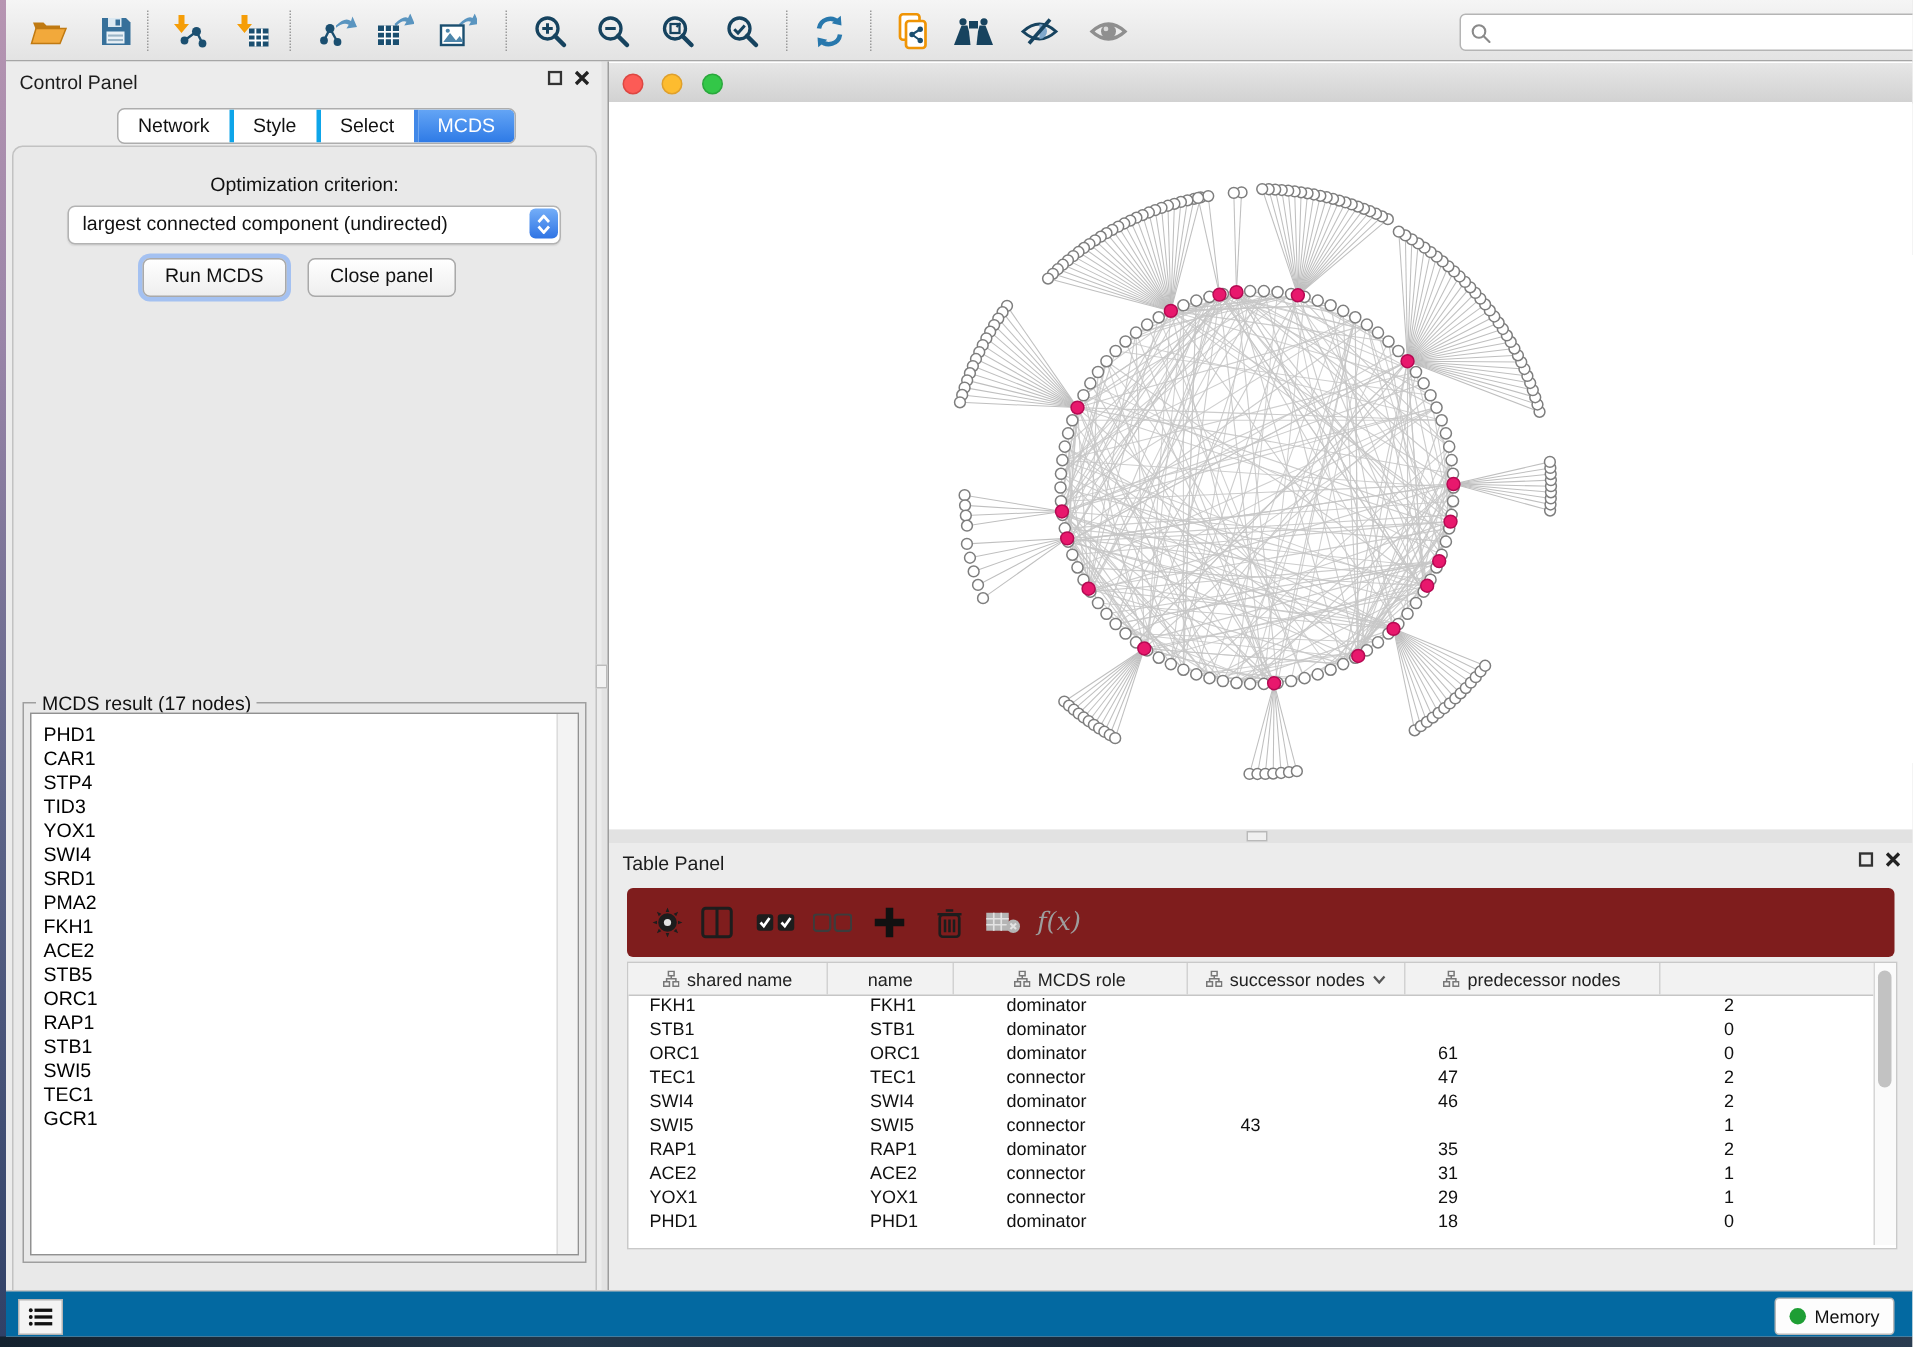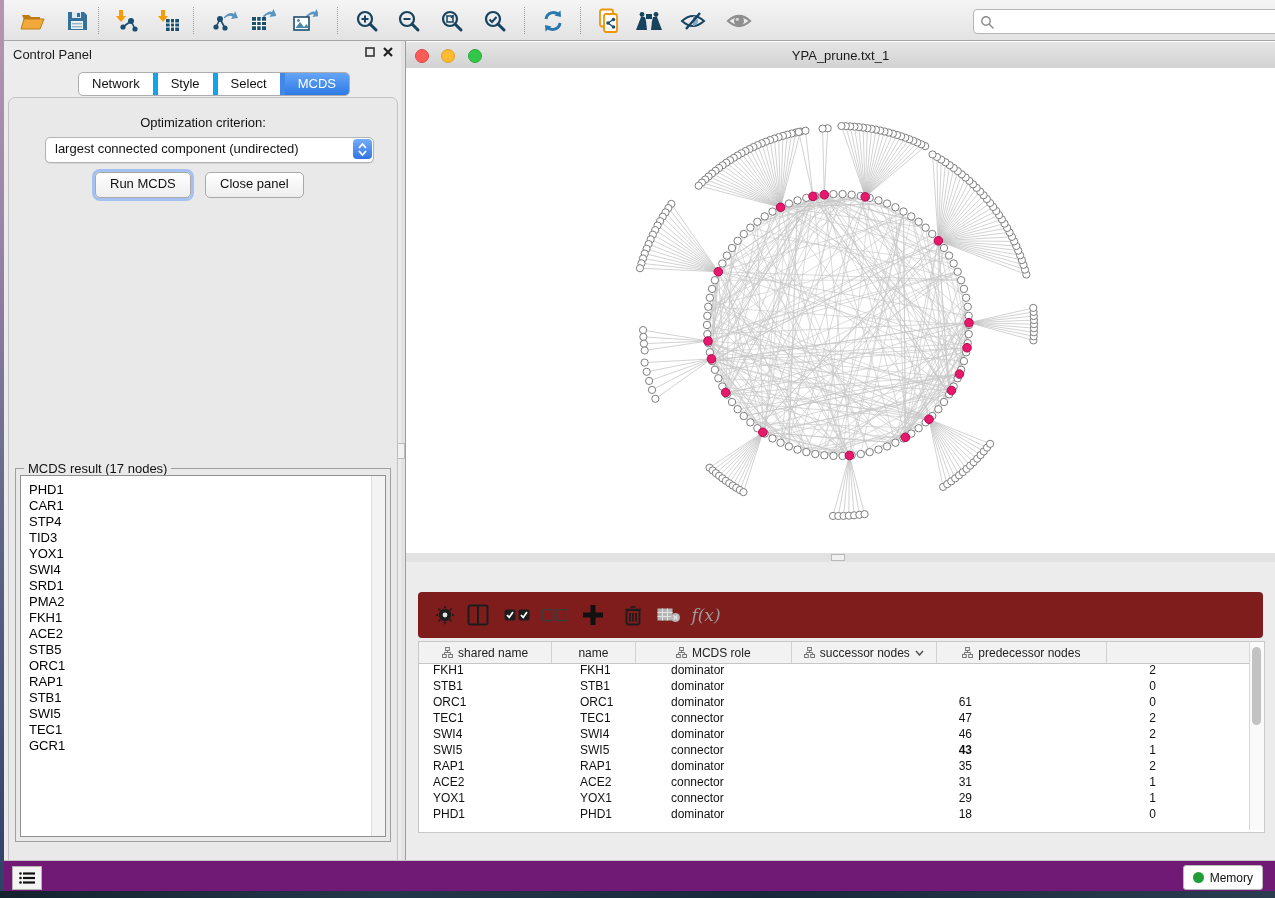--- a/index.html
+++ b/index.html
@@ -22,21 +22,21 @@
   #search-box{position:absolute;left:969px;top:9px;width:292px;height:23px;background:#fff;
     border:1px solid #b5b5b5;border-radius:4px;display:flex;align-items:center;padding:0 6px;}
   #search-box input{border:none;outline:none;flex:1;font-size:12px;font-family:"Liberation Sans",sans-serif;background:transparent;}
 
   
   #control-panel{left:4px;top:41px;width:397px;height:819px;background:#ececec;}
   .panel-header{position:absolute;left:0;top:0;width:100%;height:26px;}
   .panel-title{position:absolute;left:9px;top:6px;font-size:13px;color:#1c1c1c;}
   .hdr-icons{position:absolute;right:8px;top:6px;display:flex;gap:8px;align-items:center;}
   .seg{display:flex;border:1px solid #adadad;border-radius:5px;background:#fff;overflow:hidden;height:22px;}
-  .seg .tab{padding:0 13px;font-size:13px;line-height:21px;color:#111;border-left:5px solid #0ea5e9;white-space:nowrap;}
+  .seg .tab{padding:0 13px;font-size:13px;line-height:21px;color:#111;border-left:3px solid #0ea5e9;white-space:nowrap;}
   .seg .tab:first-child{border-left:none;}
   .seg .tab.active{background:linear-gradient(#64a5f5,#2e7ae6);color:#fff;border-left-color:#4188e8;}
   #cp-tabs{position:absolute;left:74px;top:31px;}
   #cp-body{position:absolute;left:4px;top:56px;width:388px;height:791px;background:#e9e9e9;
     border:1px solid #c2c2c2;border-radius:7px;}
   #opt-label{position:absolute;left:0;top:17px;width:100%;text-align:center;font-size:13px;color:#111;}
   #criterion{position:absolute;left:36px;top:39px;width:318px;height:24px;background:#fff;
     border:1px solid #b3b3b3;border-radius:5px;font-size:13px;line-height:22px;padding-left:9px;color:#111;
     box-shadow:0 1px 1px rgba(0,0,0,.08);}
   #criterion .stepper{position:absolute;right:1px;top:1px;width:19px;height:20px;border-radius:4px;
@@ -75,21 +75,21 @@
   #nt-header{position:absolute;left:0;top:0;height:21px;width:830px;background:#f2f2f2;border-bottom:1px solid #c6c6c6;display:flex;}
   .nt-h{height:21px;border-right:1px solid #d2d2d2;display:flex;align-items:center;justify-content:center;gap:5px;font-size:12px;color:#222;}
   #nt-rows{position:absolute;left:0;top:21px;width:830px;}
   .nt-row{height:16px;display:flex;font-size:12px;color:#111;}
   .nt-c{white-space:nowrap;overflow:hidden;}
   #nt-scroll{position:absolute;right:0;top:0;width:14px;height:188px;background:#fafafa;border-left:1px solid #d6d6d6;}
   #nt-thumb{position:absolute;left:2px;top:5px;width:9px;height:78px;background:#c2c2c2;border-radius:5px;}
   #tp-tabs{position:absolute;left:50%;transform:translateX(-50%);top:270px;}
 
   
-  #status-bar{left:4px;top:860px;width:1271px;height:31px;background:#701a75;border-top:1px solid #c4c4c4;}
+  #status-bar{left:4px;top:860px;width:1271px;height:31px;background:#0369a1;border-top:1px solid #c4c4c4;}
   #list-btn{position:absolute;left:8px;top:5px;width:28px;height:22px;background:#f4f4f4;border:1px solid #b4b4b4;
     display:flex;align-items:center;justify-content:center;}
   #memory-btn{position:absolute;right:12px;top:4px;height:23px;background:#fdfdfd;border:1px solid #b9b9b9;border-radius:3px;
     display:flex;align-items:center;gap:6px;padding:0 9px;font-size:12px;color:#111;}
   #memory-dot{width:11px;height:11px;border-radius:50%;}
 </style>
 </head>
 <body>
 
 <div id="left-strip" class="abs"></div>
@@ -300,21 +300,20 @@
 <div id="v-divider" class="abs"></div>
 <div id="v-grip" class="abs"></div>
 
 <div id="net-window" class="abs">
   <div id="net-titlebar">
     <span id="traffic">
       <span class="tl" style="background:#fc5b56;border:1px solid #dd4742"></span>
       <span class="tl" style="background:#fdbc2f;border:1px solid #dfa02c"></span>
       <span class="tl" style="background:#33c748;border:1px solid #2aa83c"></span>
     </span>
-    <span id="net-title">YPA_prune.txt_1</span>
   </div>
   <div id="net-canvas"><svg width="869" height="485">
         <line x1="312.3255450488193" y1="203.71749975707013" x2="562.680890584037" y2="247.86190193951958" stroke="#c7c7c7" stroke-width="0.75" opacity="0.9"></line>
         <line x1="312.3255450488193" y1="203.71749975707013" x2="555.099733322954" y2="212.1953612243374" stroke="#c7c7c7" stroke-width="0.75" opacity="0.9"></line>
         <line x1="312.3255450488193" y1="203.71749975707013" x2="560.1373356961285" y2="284.23643149712655" stroke="#c7c7c7" stroke-width="0.75" opacity="0.9"></line>
         <line x1="312.3255450488193" y1="203.71749975707013" x2="382.92653626251547" y2="378.46108494824915" stroke="#c7c7c7" stroke-width="0.75" opacity="0.9"></line>
         <line x1="312.3255450488193" y1="203.71749975707013" x2="301.319109415963" y2="266.13809806048033" stroke="#c7c7c7" stroke-width="0.75" opacity="0.9"></line>
         <line x1="312.3255450488193" y1="203.71749975707013" x2="326.0187737368819" y2="180.00013194968602" stroke="#c7c7c7" stroke-width="0.75" opacity="0.9"></line>
         <line x1="312.3255450488193" y1="203.71749975707013" x2="306.07471783208024" y2="220.89150638797304" stroke="#c7c7c7" stroke-width="0.75" opacity="0.9"></line>
         <line x1="312.3255450488193" y1="203.71749975707013" x2="445.6932286880626" y2="126.71763170675621" stroke="#c7c7c7" stroke-width="0.75" opacity="0.9"></line>
@@ -1013,20 +1012,31 @@
         <circle cx="356.861486838013" cy="364.30891780185794" r="4.3" fill="#e8186d" stroke="#b50a53" stroke-width="1"></circle>
         <circle cx="319.7110836080233" cy="324.46998781321713" r="4.3" fill="#e8186d" stroke="#b50a53" stroke-width="1"></circle>
         <circle cx="305.46371675613204" cy="290.9052949084303" r="4.3" fill="#e8186d" stroke="#b50a53" stroke-width="1"></circle>
         <circle cx="301.97645413498685" cy="272.9648839860743" r="4.3" fill="#e8186d" stroke="#b50a53" stroke-width="1"></circle>
       </svg></div>
 </div>
 <div id="h-band" class="abs"></div>
 <div id="h-grip" class="abs"></div>
 
 <div id="table-panel" class="abs">
+  <div class="panel-header">
+    <span class="panel-title">Table Panel</span>
+    <span class="hdr-icons">
+      <svg width="10" height="10" viewBox="0 0 10 10">
+        <rect x="1" y="1" width="8" height="8" fill="none" stroke="#333" stroke-width="1.6"></rect>
+      </svg>
+      <svg width="10" height="10" viewBox="0 0 10 10">
+        <path d="M1 1 L9 9 M9 1 L1 9" stroke="#222" stroke-width="2.2"></path>
+      </svg>
+    </span>
+  </div>
   <div id="tp-toolbar">
     <div class="tp-icon" style="left:12px">
       <svg width="20" height="20" viewBox="0 0 20 20">
         <path d="M10 0 l1.2 3 h-2.4 z M10 20 l1.2 -3 h-2.4 z M0 10 l3 -1.2 v2.4 z M20 10 l-3 -1.2 v2.4 z
                  M2.9 2.9 l3 1.3 -1.7 1.7 z M17.1 17.1 l-3 -1.3 1.7 -1.7 z M17.1 2.9 l-1.3 3 -1.7 -1.7 z M2.9 17.1 l1.3 -3 1.7 1.7 z" fill="#1d1d1d"></path>
         <circle cx="10" cy="10" r="6.2" fill="#1d1d1d"></circle>
           <circle cx="10" cy="10" r="2.4" fill="#e3e3e3"></circle>
       </svg>
     </div>
     <div class="tp-icon" style="left:45px">
@@ -1153,21 +1163,21 @@
           <div class="nt-c" style="width: 133px; text-align: left; padding: 0px 0px 0px 14px;">SWI4</div>
           <div class="nt-c" style="width: 83px; text-align: left; padding: 0px 0px 0px 14px;">SWI4</div>
           <div class="nt-c" style="width: 156px; text-align: left; padding: 0px 0px 0px 8px;">dominator</div>
           <div class="nt-c" style="width: 145px; text-align: right; padding: 0px 14px 0px 0px;">46</div>
           <div class="nt-c" style="width: 170px; text-align: right; padding: 0px 14px 0px 0px;">2</div>
         </div>
         <div class="nt-row">
           <div class="nt-c" style="width: 133px; text-align: left; padding: 0px 0px 0px 14px;">SWI5</div>
           <div class="nt-c" style="width: 83px; text-align: left; padding: 0px 0px 0px 14px;">SWI5</div>
           <div class="nt-c" style="width: 156px; text-align: left; padding: 0px 0px 0px 8px;">connector</div>
-          <div class="nt-c" style="width: 145px; text-align: right; padding: 0px 14px 0px 0px; font-weight: bold;">43</div>
+          <div class="nt-c" style="width: 145px; text-align: left; padding: 0px 14px 0px 0px;">43</div>
           <div class="nt-c" style="width: 170px; text-align: right; padding: 0px 14px 0px 0px;">1</div>
         </div>
         <div class="nt-row">
           <div class="nt-c" style="width: 133px; text-align: left; padding: 0px 0px 0px 14px;">RAP1</div>
           <div class="nt-c" style="width: 83px; text-align: left; padding: 0px 0px 0px 14px;">RAP1</div>
           <div class="nt-c" style="width: 156px; text-align: left; padding: 0px 0px 0px 8px;">dominator</div>
           <div class="nt-c" style="width: 145px; text-align: right; padding: 0px 14px 0px 0px;">35</div>
           <div class="nt-c" style="width: 170px; text-align: right; padding: 0px 14px 0px 0px;">2</div>
         </div>
         <div class="nt-row">

